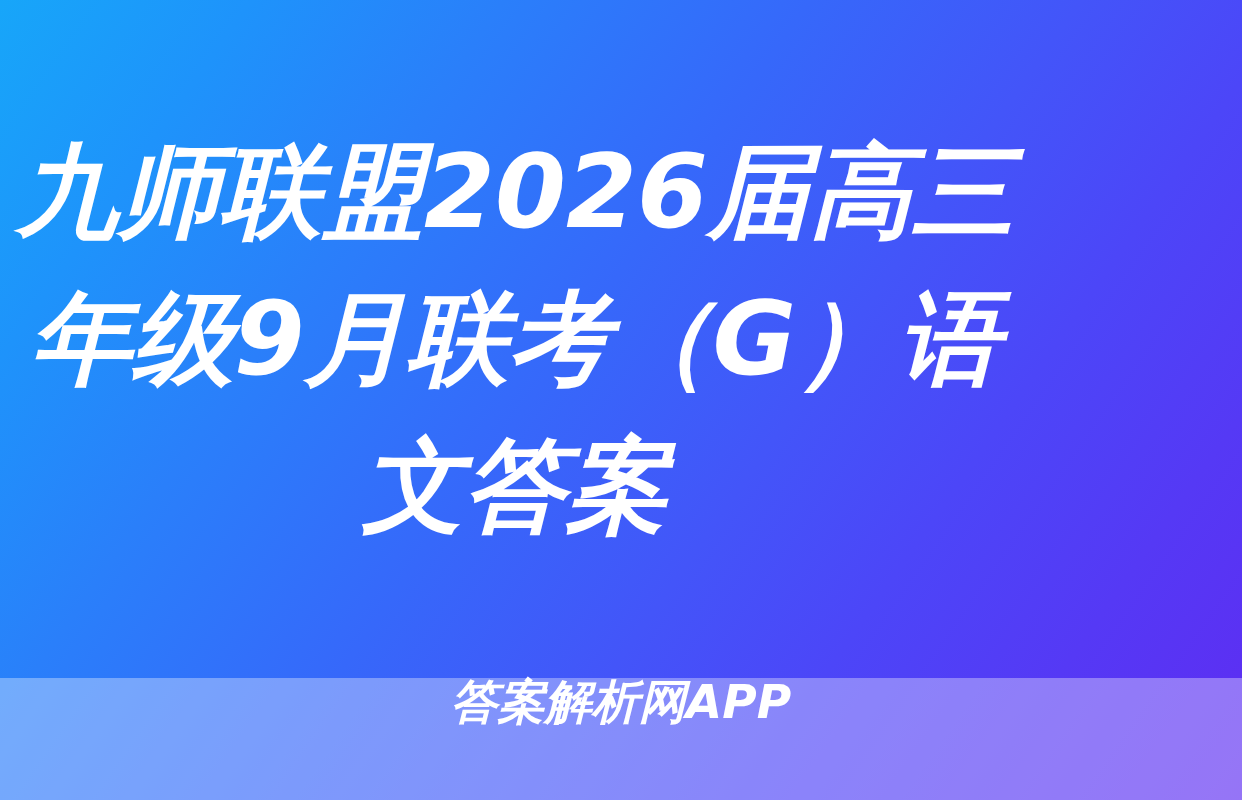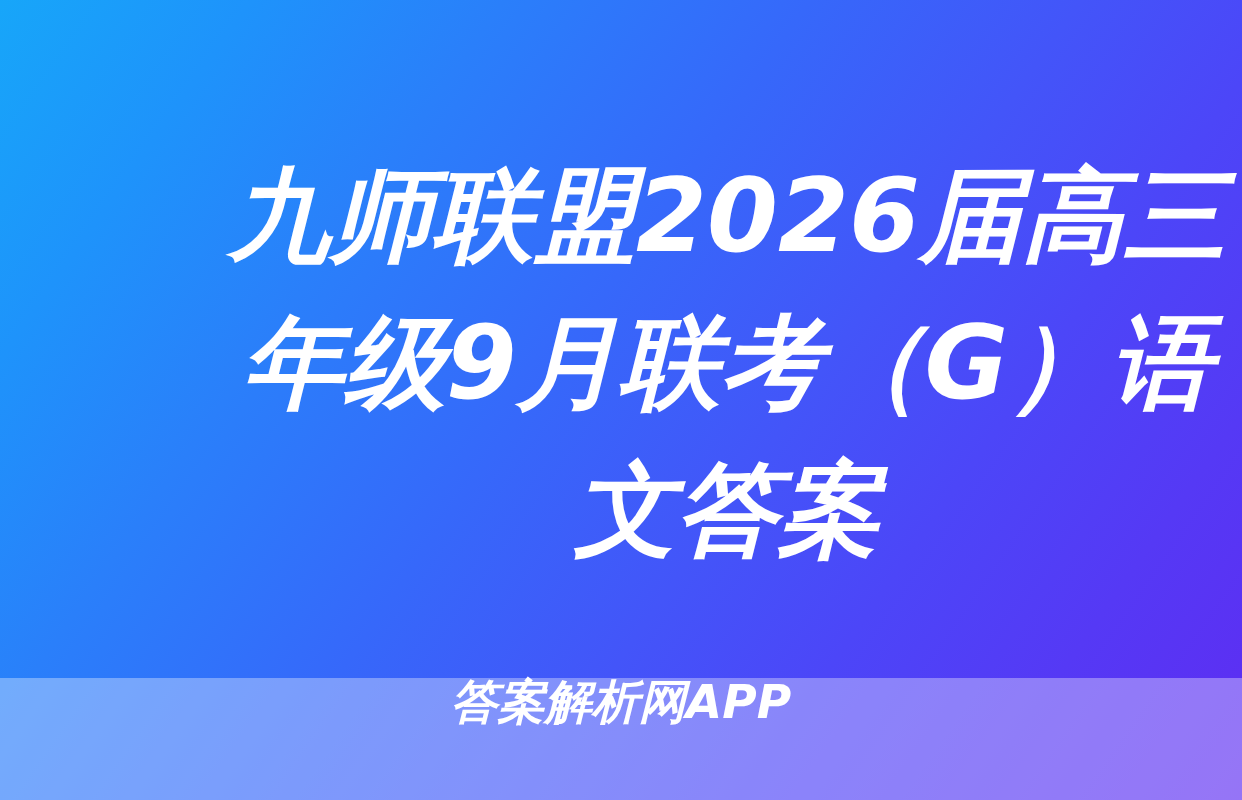--- a/index.html
+++ b/index.html
@@ -29,23 +29,22 @@
 
   
   .hero {
     position: absolute;
     left: 0;
     right: 0;
     top: 0;
     height: 678px;
     display: flex;
     flex-direction: column;
-    align-items: flex-end;
+    align-items: flex-start;
     justify-content: center;
-    margin-top: 24px;
   }
 
   .hero-title {
     width: 1030px;
     margin: 0;
     padding: 0;
     text-align: center;
     color: #ffffff;
     font-family: "DejaVu Sans", "Liberation Sans", sans-serif;
     font-size: 102px;

